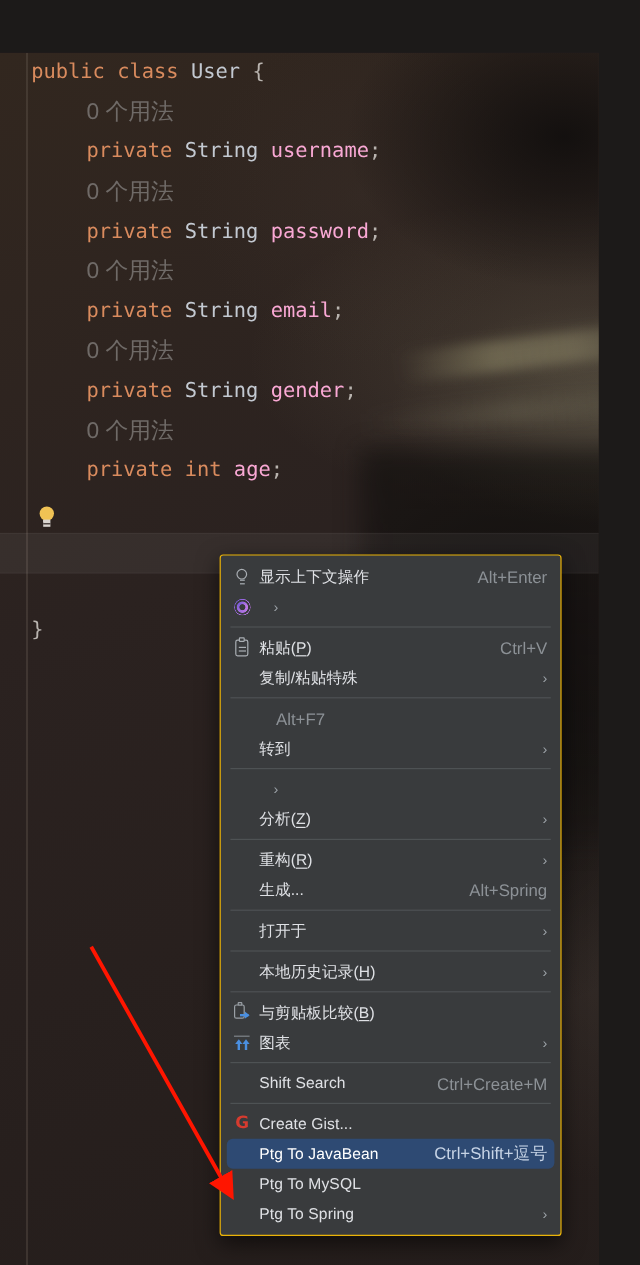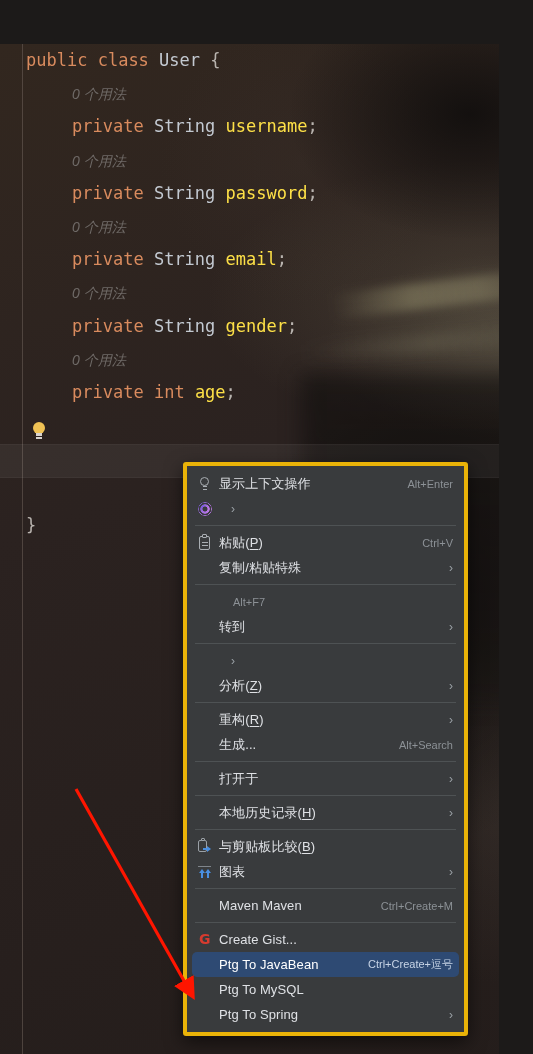--- a/index.html
+++ b/index.html
@@ -83,27 +83,26 @@
     line-height: 33.2px;
     white-space: pre;
   }
   .code-line {
     height: 33.2px;
     padding-left: 26px;
     box-sizing: border-box;
   }
   .tok-kw { color: #d98b5e; }
   .tok-type { color: #c3c9d1; }
-  .tok-name { color: #fde047; }
+  .tok-name { color: #f9a8d4; }
   .tok-punc { color: #b9b4af; }
   .hint {
     color: #6f6a67;
     font-family: "Liberation Sans", sans-serif;
-    font-size: 14px;
-    font-style: italic;
+    font-size: 19px;
   }
   .indent1 { padding-left: 72px; }
   .bulb {
     position: absolute;
     left: 32px; top: 378px;
     width: 14px; height: 18px;
   }
   .bulb .glass {
     position: absolute; left: 1px; top: 0;
     width: 12px; height: 12px; border-radius: 50%;
@@ -120,21 +119,21 @@
     background:#2b2220;
   }
 
   
   .ctx-menu {
     position: absolute;
     left: 183px; top: 418px;
     width: 285px;
     background: #3c3f41;
     background: #393b3d;
-    border: 4px solid #eab308;
+    border: 1px solid #eab308;
     border-radius: 3px;
     box-shadow: 0 6px 18px rgba(0,0,0,0.55);
     padding: 5px 0 5px 0;
     box-sizing: border-box;
     color: #d6d9dc;
     font-size: 13px;
   }
   .mi {
     position: relative;
     display: flex;
@@ -152,21 +151,21 @@
     position: relative;
   }
   .mi .lbl {
     flex: 1 1 auto;
     color: #dfe1e5;
     font-size: 13px;
     letter-spacing: 0.1px;
   }
   .mi .acc {
     color: #8c9196;
-    font-size: 11px;
+    font-size: 14px;
     margin-left: 14px;
   }
   .mi .chev {
     color: #9aa0a6;
     font-size: 12px;
     margin-left: 12px;
     line-height: 1;
   }
   .mi.selected {
     background: #2e4a73;
@@ -361,21 +360,21 @@
       </div>
       <div class="sep"></div>
       <div class="mi">
         <span class="ico"></span>
         <span class="lbl"><span>重构</span><span>(<span class="u">R</span>)</span></span>
         <span class="chev">›</span>
       </div>
       <div class="mi">
         <span class="ico"></span>
         <span class="lbl">生成...</span>
-        <span class="acc">Alt+Search</span>
+        <span class="acc">Alt+Spring</span>
       </div>
       <div class="sep"></div>
       <div class="mi">
         <span class="ico"></span>
         <span class="lbl">打开于</span>
         <span class="chev">›</span>
       </div>
       <div class="sep"></div>
       <div class="mi">
         <span class="ico"></span>
@@ -401,34 +400,34 @@
             <span class="s1"></span>
             <span class="s2"></span>
           </span>
         </span>
         <span class="lbl">图表</span>
         <span class="chev">›</span>
       </div>
       <div class="sep"></div>
       <div class="mi">
         <span class="ico"></span>
-        <span class="lbl">Maven Maven</span>
+        <span class="lbl">Shift Search</span>
         <span class="acc">Ctrl+Create+M</span>
       </div>
       <div class="sep"></div>
       <div class="mi">
         <span class="ico">
           <span class="ico-gist">G</span>
         </span>
         <span class="lbl">Create Gist...</span>
       </div>
       <div class="mi selected">
         <span class="ico"></span>
         <span class="lbl">Ptg To JavaBean</span>
-        <span class="acc">Ctrl+Create+逗号</span>
+        <span class="acc">Ctrl+Shift+逗号</span>
       </div>
       <div class="mi">
         <span class="ico"></span>
         <span class="lbl">Ptg To MySQL</span>
       </div>
       <div class="mi">
         <span class="ico"></span>
         <span class="lbl">Ptg To Spring</span>
         <span class="chev">›</span>
       </div>

